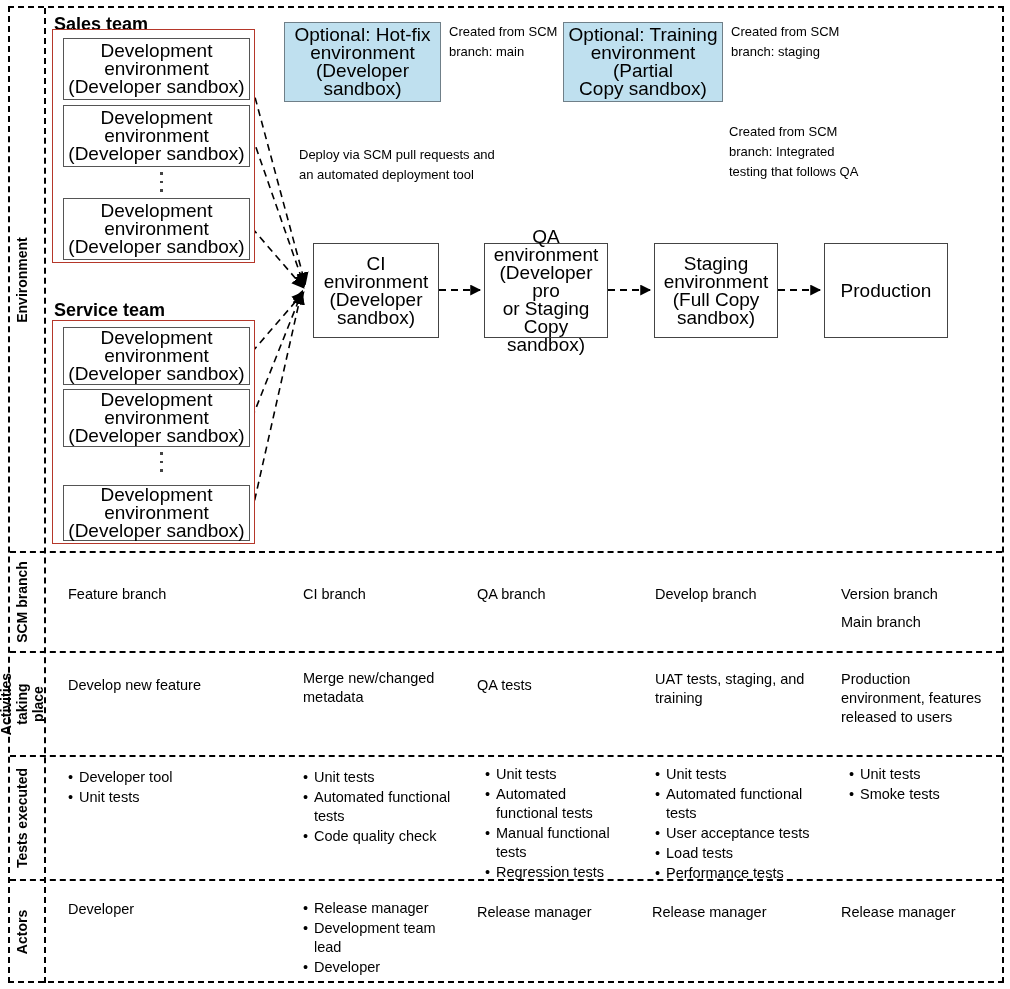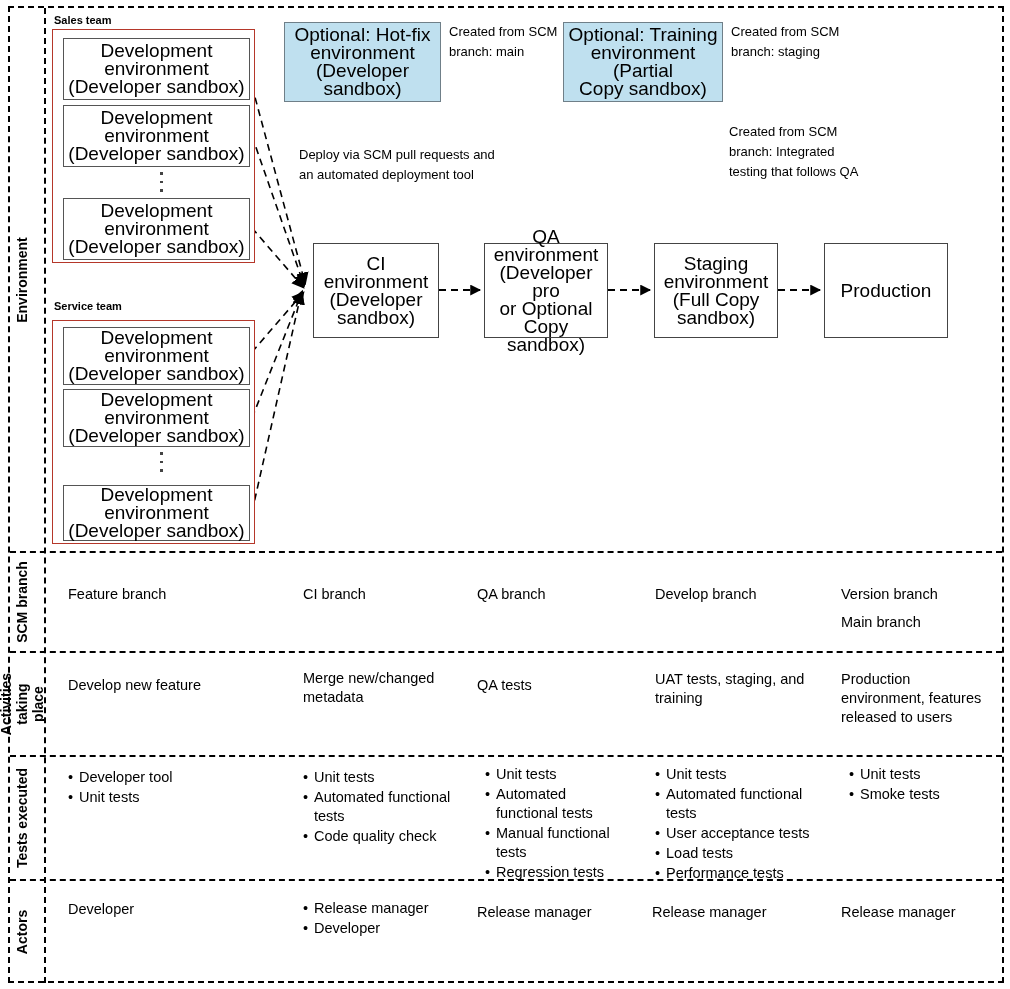--- a/index.html
+++ b/index.html
@@ -20,21 +20,21 @@
   
   .vsep{position:absolute;left:44px;width:0;border-left:2px dashed #000;}
 
   
   .box{position:absolute;box-sizing:border-box;border:1.5px solid #555;background:#fff;
        display:flex;align-items:center;justify-content:center;text-align:center;
        font-size:19px;line-height:18px;padding:2px 4px;}
   .box.blue{background:#bfe0ef;border:1.5px solid #6f7f88;}
   .box.pipeline{border:1.5px solid #444;}
   .teamwrap{position:absolute;box-sizing:border-box;border:1.6px solid #b5372a;background:#fff;}
-  .teamtitle{position:absolute;font-weight:bold;font-size:11px;}
+  .teamtitle{position:absolute;font-weight:bold;font-size:18px;}
 
   .note{position:absolute;font-size:13px;line-height:20px;}
 
   .dots{position:absolute;display:flex;flex-direction:column;align-items:center;gap:6px;}
   .dots i{display:block;width:2.5px;height:2.5px;background:#444;}
 
   
   .cell{position:absolute;font-size:14.5px;line-height:19px;}
   .cell ul{margin:0;padding:0;list-style:none;}
   .cell li{position:relative;padding-left:11px;margin-bottom:1px;}
@@ -157,21 +157,21 @@
     <div>
       <span>CI environment</span><br>
       <span>(Developer</span><br>
       <span>sandbox)</span>
     </div>
   </div>
   <div class="box pipeline" style="left:484px;top:243px;width:124px;height:95px">
     <div>
       <span>QA environment</span><br>
       <span>(Developer pro</span><br>
-      <span>or Optional Copy</span><br>
+      <span>or Staging Copy</span><br>
       <span>sandbox)</span>
     </div>
   </div>
   <div class="box pipeline" style="left:654px;top:243px;width:124px;height:95px">
     <div>
       <span>Staging</span><br>
       <span>environment</span><br>
       <span>(Full Copy</span><br>
       <span>sandbox)</span>
     </div>
@@ -239,20 +239,21 @@
         <li>Smoke tests</li>
       </ul>
   </div>
 
   <div class="cell" style="left:68px;top:900px;width:200px">
     <div>Developer</div>
   </div>
   <div class="cell" style="left:303px;top:899px;width:155px">
     <ul>
         <li>Release manager</li>
+        <li>Development team lead</li>
         <li>Developer</li>
       </ul>
   </div>
   <div class="cell" style="left:477px;top:903px;width:160px">
     <div>Release manager</div>
   </div>
   <div class="cell" style="left:652px;top:903px;width:160px">
     <div>Release manager</div>
   </div>
   <div class="cell" style="left:841px;top:903px;width:160px">

